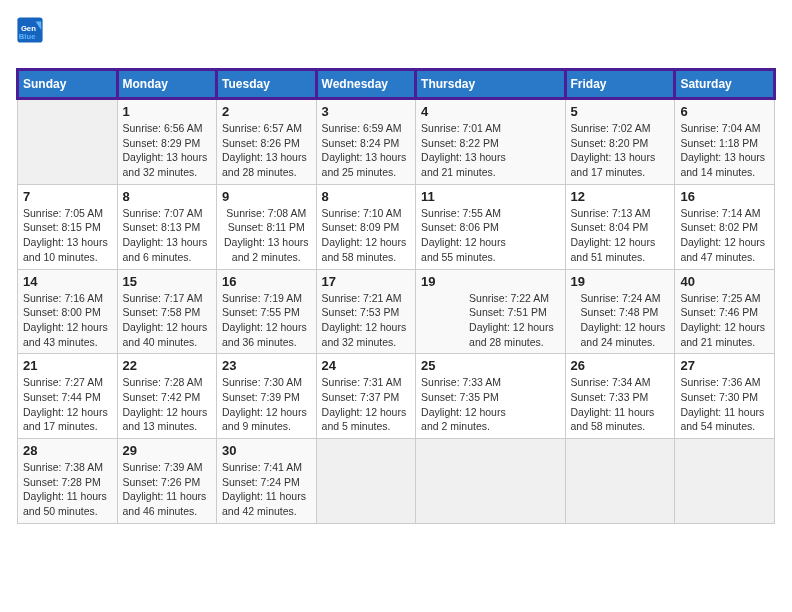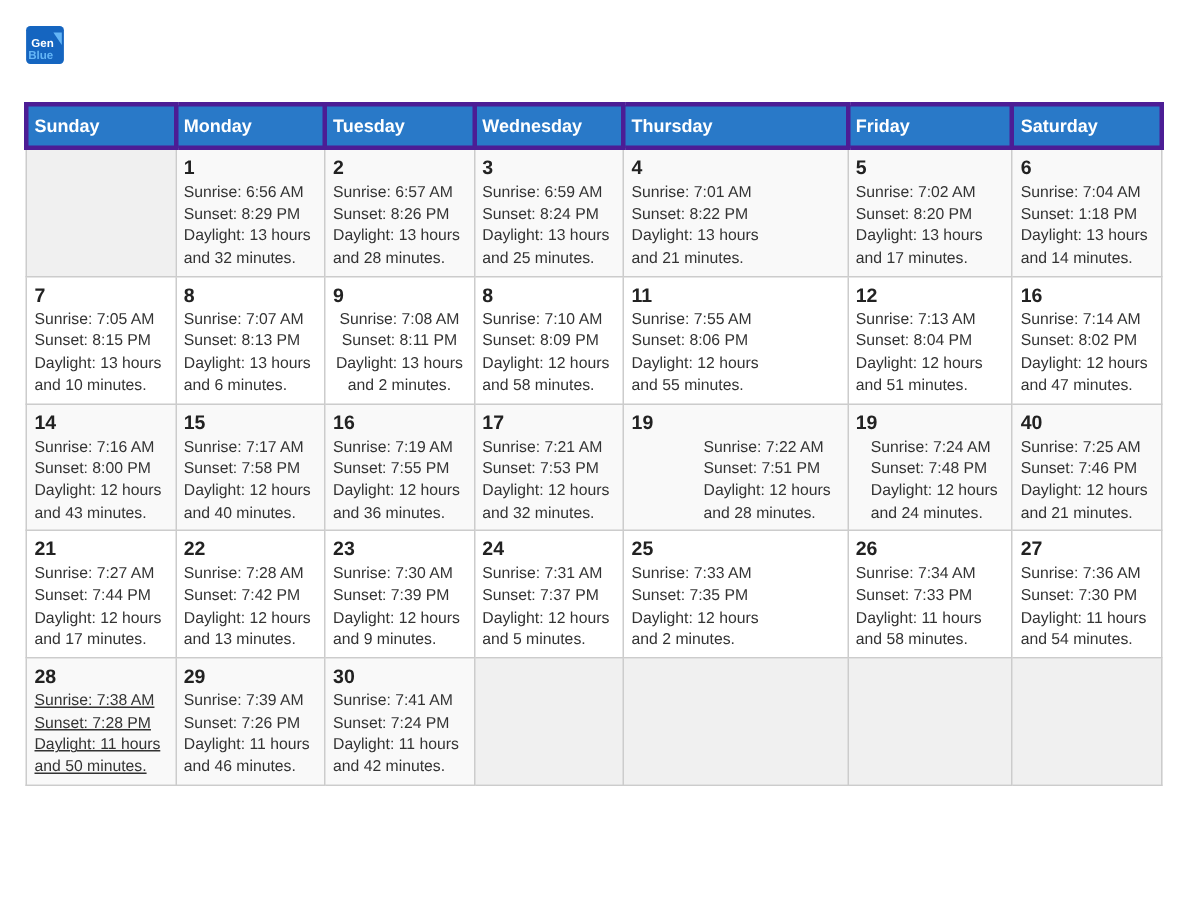--- a/index.html
+++ b/index.html
@@ -316,21 +316,21 @@
           <div class="day-number">27</div>
           <div class="day-info" style="white-space: pre-line;">Sunrise: 7:36 AM
 Sunset: 7:30 PM
 Daylight: 11 hours
 and 54 minutes.</div>
         </td>
       </tr>
       <tr>
         <td>
           <div class="day-number">28</div>
-          <div class="day-info" style="white-space: pre-line; text-decoration: underline;">Sunrise: 7:38 AM
+          <div class="day-info" style="white-space: pre-line;">Sunrise: 7:38 AM
 Sunset: 7:28 PM
 Daylight: 11 hours
 and 50 minutes.</div>
         </td>
         <td>
           <div class="day-number">29</div>
           <div class="day-info" style="white-space: pre-line;">Sunrise: 7:39 AM
 Sunset: 7:26 PM
 Daylight: 11 hours
 and 46 minutes.</div>

